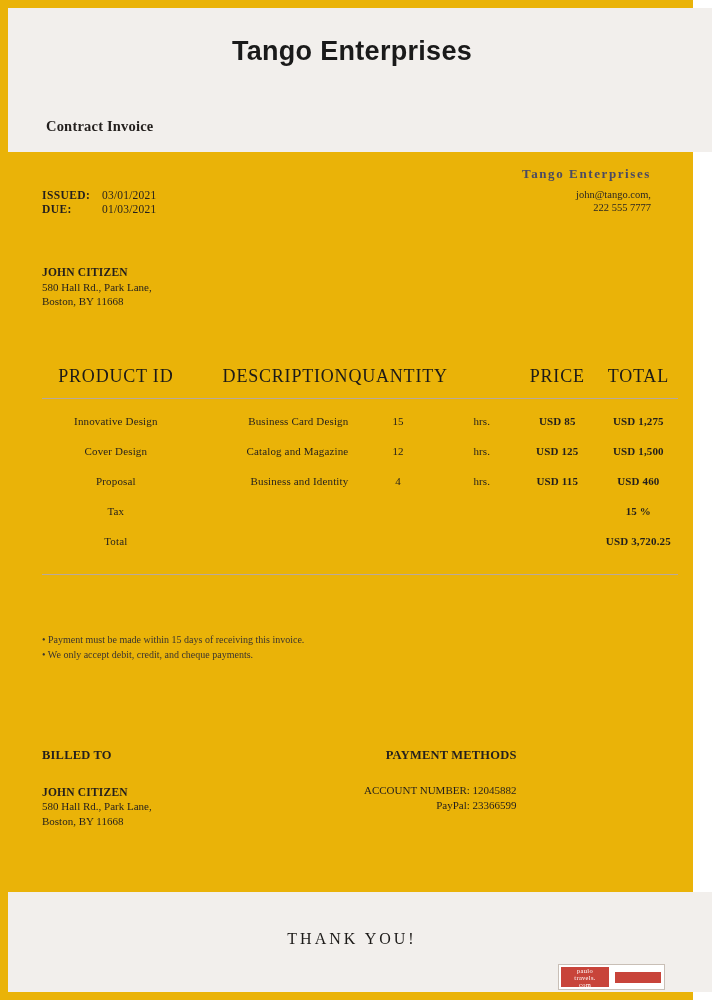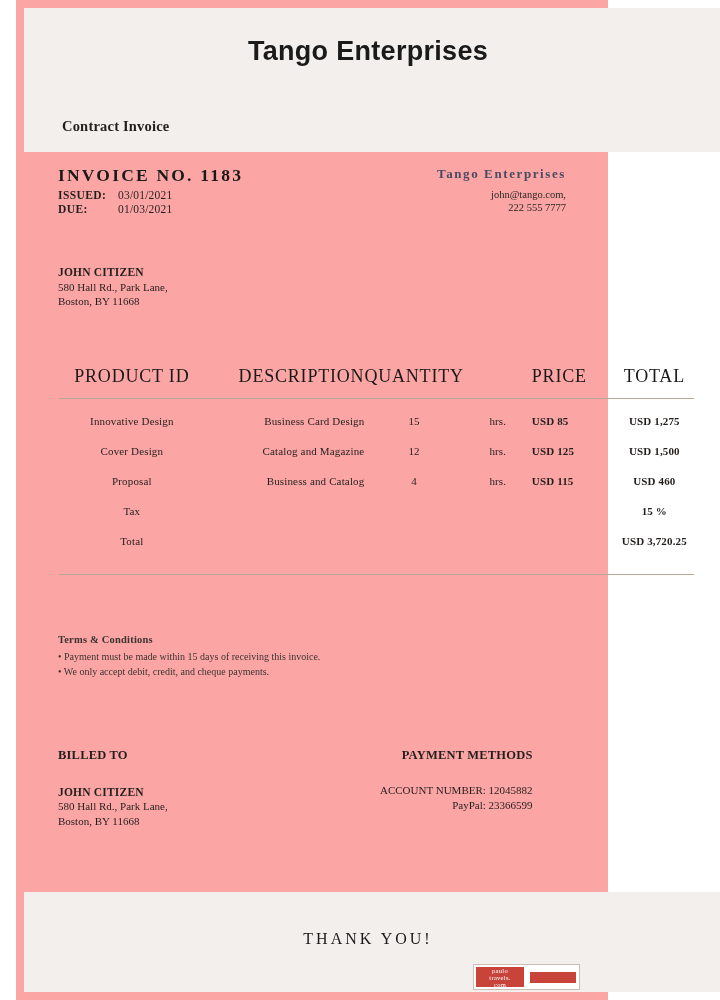--- a/index.html
+++ b/index.html
@@ -10,24 +10,24 @@
   body {
     width: 720px;
     height: 1000px;
     font-family: "Liberation Serif", serif;
     color: #231f1d;
     position: relative;
     overflow: hidden;
   }
   .page {
     position: absolute;
-    left: 16px; top: 0;
-    width: 592px;
+    left: 0; top: 0;
+    width: 693px;
     height: 1000px;
-    background: #fca5a5;
+    background: #eab308;
   }
   
   .header-band {
     position: absolute;
     left: 8px; top: 8px;
     width: 704px;
     height: 144px;
     background: #f2efec;
   }
   .company-title {
@@ -117,21 +117,21 @@
   }
   .items tbody td {
     padding: 9px 0;
     font-size: 11px;
     letter-spacing: 0.15px;
   }
   .col-product { text-align: center; width: 150px; }
   .col-desc    { text-align: right; width: 160px; }
   .col-qty     { text-align: center; width: 92px; }
   .col-unit    { text-align: center; width: 70px; }
-  .col-price   { text-align: left; width: 84px; margin-top: 12px; }
+  .col-price   { text-align: center; width: 84px; margin-top: 12px; }
   .col-total   { text-align: center; width: 80px; }
   .items tbody tr.first td { padding-top: 14px; }
   .bold-cell { font-weight: bold; }
   .rule-top {
     position: absolute;
     left: 42px; top: 398px;
     width: 636px;
     height: 1px;
     background: #b9a99c;
   }
@@ -230,21 +230,20 @@
 </style>
 </head>
 <body>
 
 <div class="page">
 
   <div class="header-band"></div>
   <div class="company-title">Tango Enterprises</div>
   <div class="contract-label">Contract Invoice</div>
 
-  <div class="invoice-no">INVOICE NO. 1183</div>
   <div class="meta-table">
     <div class="meta-row">
       <span class="meta-key">ISSUED:</span>
       <span class="meta-val">03/01/2021</span>
     </div>
     <div class="meta-row">
       <span class="meta-key">DUE:</span>
       <span class="meta-val">01/03/2021</span>
     </div>
   </div>
@@ -287,21 +286,21 @@
         <tr>
           <td class="col-product">Cover Design</td>
           <td class="col-desc">Catalog and Magazine</td>
           <td class="col-qty">12</td>
           <td class="col-unit">hrs.</td>
           <td class="col-price bold-cell">USD 125</td>
           <td class="col-total bold-cell">USD 1,500</td>
         </tr>
         <tr>
           <td class="col-product">Proposal</td>
-          <td class="col-desc">Business and Catalog</td>
+          <td class="col-desc">Business and Identity</td>
           <td class="col-qty">4</td>
           <td class="col-unit">hrs.</td>
           <td class="col-price bold-cell">USD 115</td>
           <td class="col-total bold-cell">USD 460</td>
         </tr>
         <tr>
           <td class="col-product">Tax</td>
           <td class="col-desc"></td>
           <td class="col-qty"></td>
           <td class="col-unit"></td>
@@ -314,21 +313,20 @@
           <td class="col-qty"></td>
           <td class="col-unit"></td>
           <td class="col-price"></td>
           <td class="col-total bold-cell">USD 3,720.25</td>
         </tr>
       </tbody>
     </table>
   </div>
 
   <div class="terms">
-    <div class="terms-title">Terms &amp; Conditions</div>
     <div>• Payment must be made within 15 days of receiving this invoice.</div>
     <div>• We only accept debit, credit, and cheque payments.</div>
   </div>
 
   <div class="billed-to">
     <div class="block-title">BILLED TO</div>
     <div class="addr-name">JOHN CITIZEN</div>
     <div>580 Hall Rd., Park Lane,</div>
     <div>Boston, BY 11668</div>
   </div>

